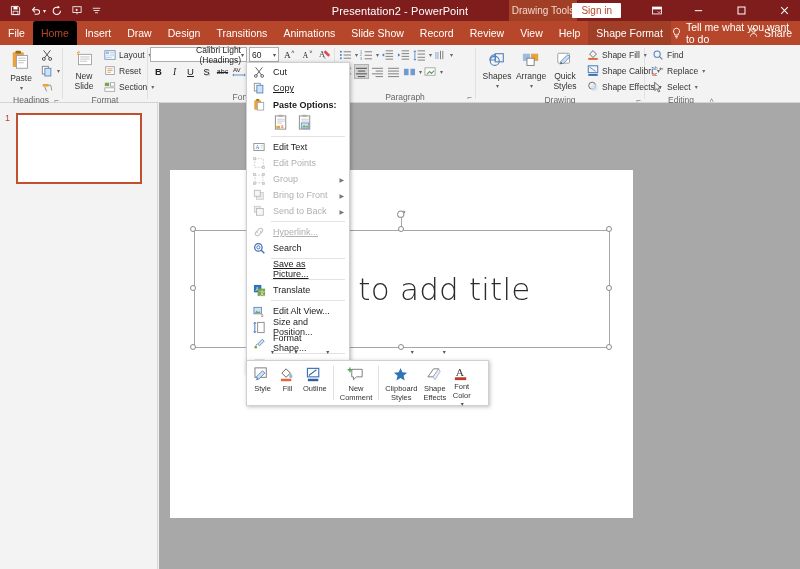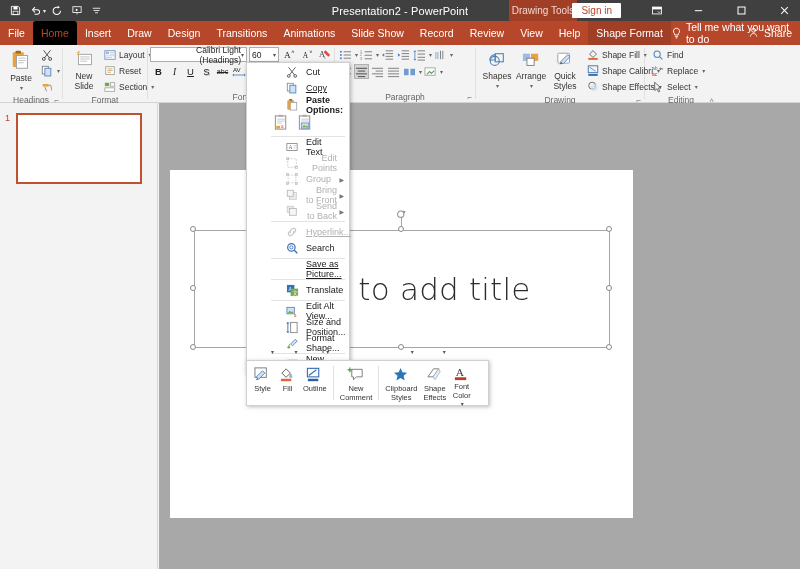--- a/index.html
+++ b/index.html
@@ -9,21 +9,21 @@
     font-family: "Liberation Sans", sans-serif;
     background: #ffffff;
     -webkit-font-smoothing: antialiased;
   }
   #app { position: relative; width: 800px; height: 569px; }
 
   
   .titlebar {
     position: relative;
     height: 21px;
-    background: #404040;
+    background: #7f1d1d;
     color: #ffffff;
     display: flex;
     align-items: center;
     font-size: 10px;
   }
   .qat { display: flex; align-items: center; padding-left: 6px; gap: 1px; }
   .qat-btn {
     width: 19px; height: 18px;
     display: flex; align-items: center; justify-content: center;
     color: #fff;
@@ -203,21 +203,21 @@
     box-shadow: 1px 1px 4px rgba(0,0,0,.28);
     padding: 1px 0;
     font-size: 9px;
     color: #1a1a1a;
     z-index: 50;
   }
   .ctxitem {
     position: relative;
     height: 16px;
     display: flex; align-items: center;
-    padding-left: 26px; padding-right: 12px; margin-left: 33px;
+    padding-left: 26px; padding-right: 12px;
   }
   .ctxitem .ic {
     position: absolute; left: 5px; top: 50%; transform: translateY(-50%);
     width: 14px; height: 14px; display: flex; align-items: center; justify-content: center;
   }
   .ctxitem .arrow {
     position: absolute; right: 5px; top: 50%; transform: translateY(-50%);
     font-size: 6px; color: #777;
   }
   .ctxitem.dis { color: #b0b0b0; text-align: right; }

